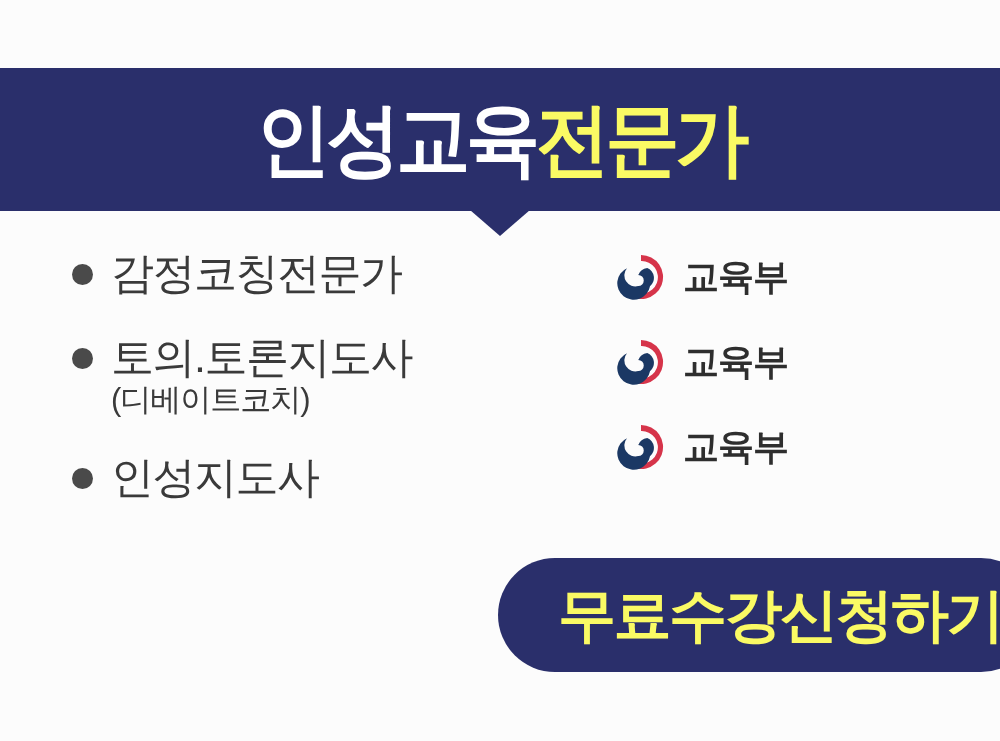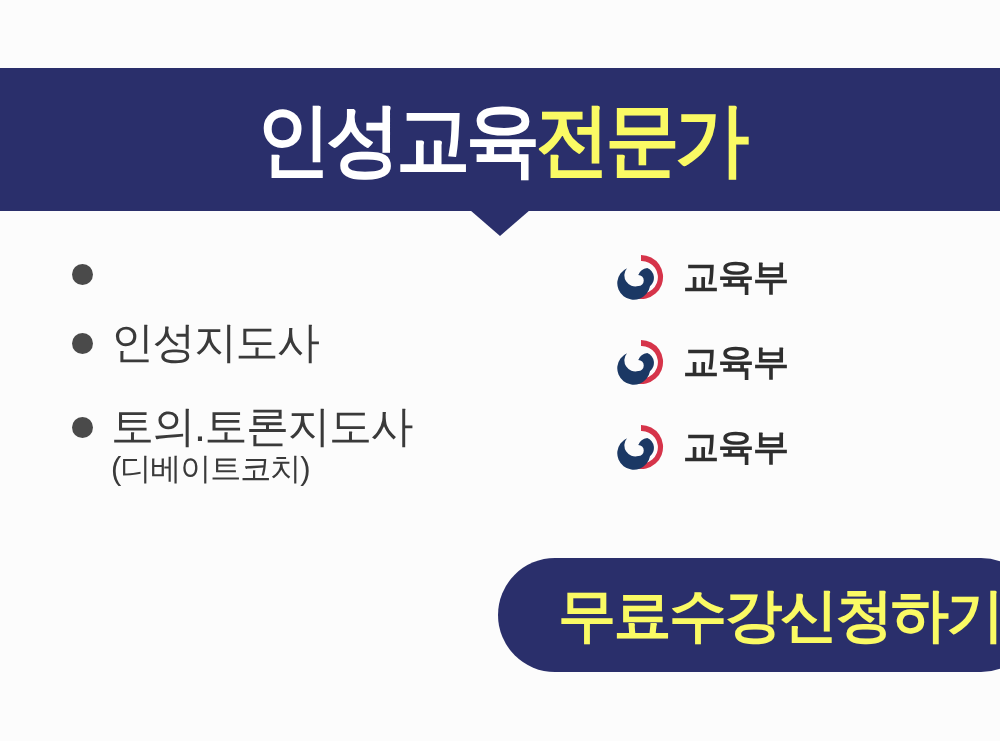--- a/index.html
+++ b/index.html
@@ -197,35 +197,36 @@
     </div>
   </div>
   <div class="header-pointer"></div>
 
   <div class="content">
 
     <ul class="cert-list">
       <li class="cert-item">
         <div class="cert-row">
           <span class="bullet-icon"></span>
-        </div>
-      </li>
-      <li class="cert-item">
-        <div class="cert-row">
-          <span class="bullet-icon"></span>
-          <span class="cert-label">인성지도사</span>
+          <span class="cert-label">감정코칭전문가</span>
         </div>
       </li>
       <li class="cert-item">
         <div class="cert-row">
           <span class="bullet-icon"></span>
           <span class="cert-label">토의.토론지도사</span>
         </div>
         <span class="cert-sub">(디베이트코치)</span>
       </li>
+      <li class="cert-item">
+        <div class="cert-row">
+          <span class="bullet-icon"></span>
+          <span class="cert-label">인성지도사</span>
+        </div>
+      </li>
     </ul>
 
     <div class="logo-column">
 
       <div class="logo-row">
         <svg class="taeguk-emblem" viewBox="0 0 100 100">
           <path d="M50 6 A44 44 0 1 1 20.6 82.6 A6 6 0 0 1 28.6 73.7 A32.5 32.5 0 1 0 50 18 Z" fill="#d6344a"></path>
           <path d="M50 18 A32.5 32.5 0 1 1 28.6 73.7 A6 6 0 0 0 20.6 82.6 A44 44 0 0 0 94 50 A21 21 0 0 0 53 43.5 A10.5 10.5 0 1 1 33.5 36 A21 21 0 0 1 50 18 Z" fill="#ffffff" opacity="0"></path>
           <path d="M62.5 32 A21.5 21.5 0 0 1 68 68.5 A33 33 0 1 1 22 32.5 A22 22 0 0 0 44.5 68 A11 11 0 1 0 44.5 46 A22 22 0 0 1 62.5 32 Z" fill="#1b3864"></path>
         </svg>

